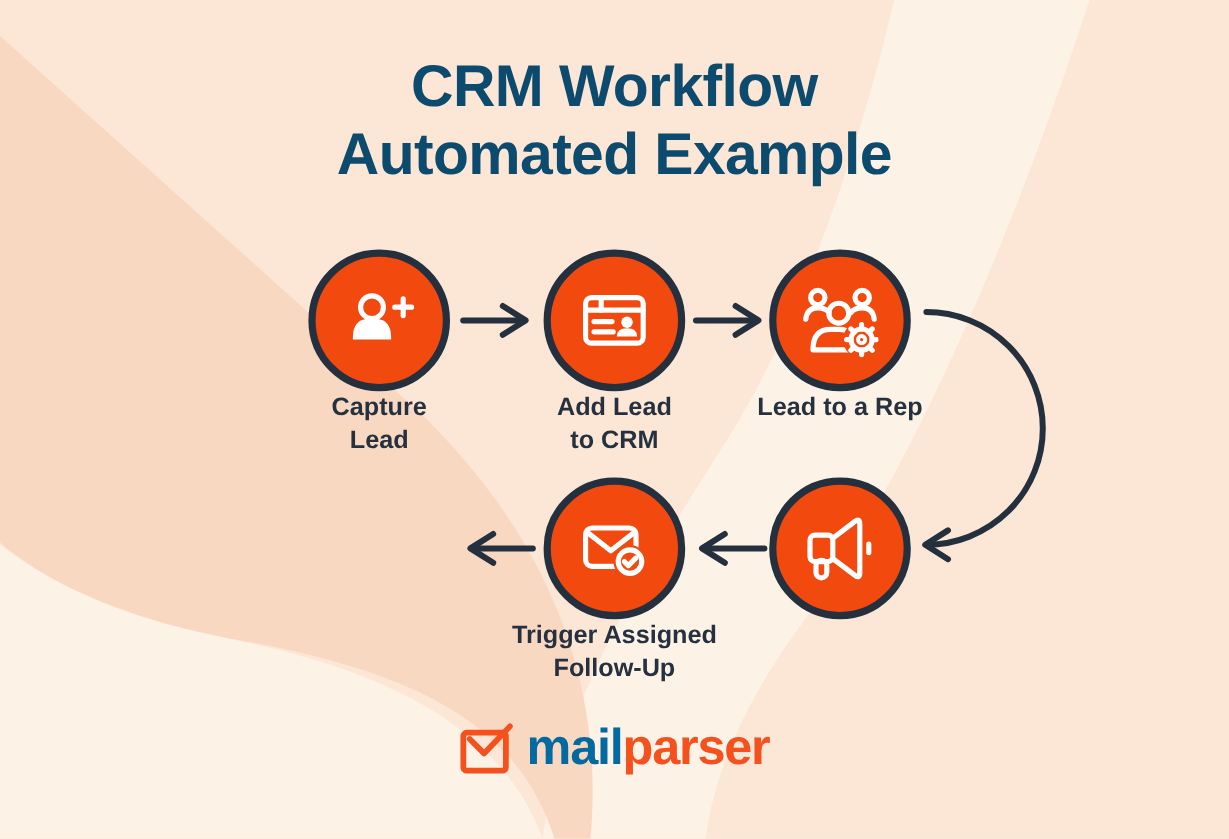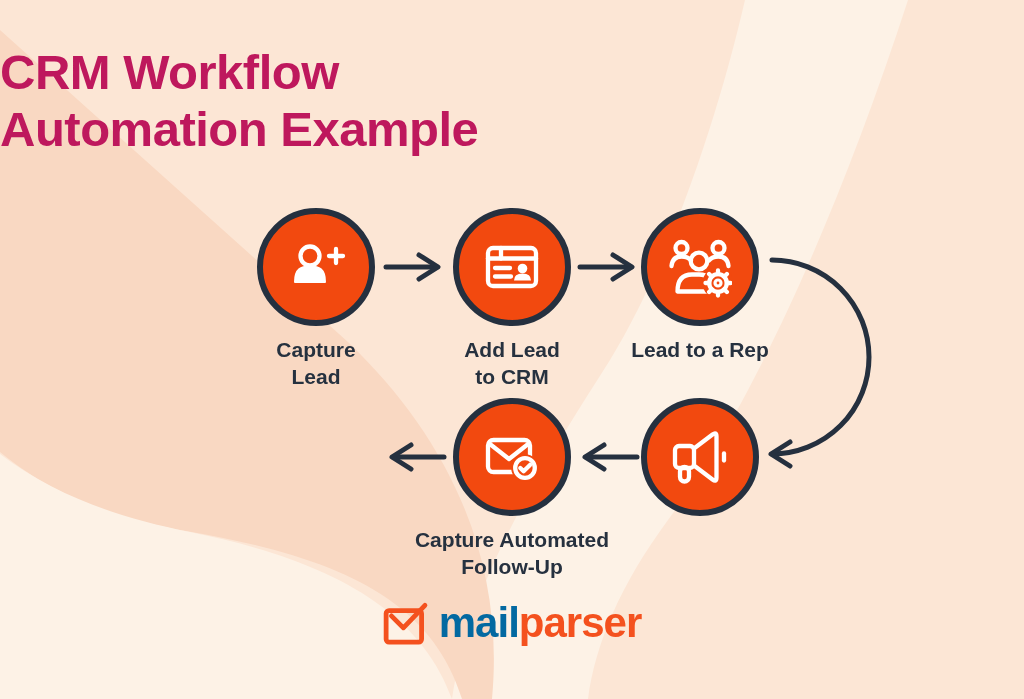--- a/index.html
+++ b/index.html
@@ -3,32 +3,32 @@
 <meta charset="utf-8">
 <style>
   html,body{margin:0;padding:0;}
   body{font-family:"Liberation Sans", sans-serif; background:#e8e8e8;}
   .canvas{
     position:relative; width:1024px; height:699px; overflow:hidden;
     background:#fce6d5;
   }
   .bg{position:absolute; inset:0; width:100%; height:100%; pointer-events:none;}
   .title{
-    position:absolute; top:44px; left:0; right:0; 
-    color:#be185d; font-weight:800; font-size:49px; line-height:57px; letter-spacing:-0.5px;
+    position:absolute; top:44px; left:0; right:0; text-align:center;
+    color:#0c4a6e; font-weight:800; font-size:49px; line-height:57px; letter-spacing:-0.5px;
   }
   .step{position:absolute; width:230px; transform:translateX(-50%); text-align:center;}
   .step .circle{
     width:118px; height:118px; box-sizing:border-box; margin:0 auto;
     background:#f2490f; border:6px solid #25303f; border-radius:50%;
     display:flex; align-items:center; justify-content:center;
   }
   .step .circle svg{width:64px; height:64px; display:block;}
   .step .label{
-    margin-top:10px; color:#26313f; font-weight:700; font-size:21px; line-height:27px;
+    margin-top:0; color:#26313f; font-weight:700; font-size:21px; line-height:27px;
   }
   .step-1{left:316px; top:208px;}
   .step-2{left:512px; top:208px;}
   .step-3{left:700px; top:208px;}
   .step-4{left:700px; top:398px;}
   .step-5{left:512px; top:398px;}
   .step-6{left:316px; top:398px;}
   .arrows{position:absolute; inset:0; width:100%; height:100%; pointer-events:none;}
   .logo{
     position:absolute; left:50%; transform:translateX(-50%); top:599px;
@@ -47,21 +47,21 @@
 
   <svg class="bg" viewBox="0 0 1024 699" preserveAspectRatio="none">
     <rect x="0" y="0" width="1024" height="699" fill="#fce6d5"></rect>
     <path d="M745,0 L908,0 C830,240 742,420 668,520 C620,585 595,645 588,699 L452,699 C470,580 540,470 610,360 C665,270 715,130 745,0 Z" fill="#fdf2e6"></path>
     <path d="M0,30 L348,342 C450,440 505,560 492,699 L462,699 C430,595 330,556 186,531 C95,515 40,485 0,452 Z" fill="#f9d8c2"></path>
     <path d="M0,454 C55,496 120,518 190,532 C330,560 420,610 452,699 L0,699 Z" fill="#fdf2e6"></path>
   </svg>
 
   <div class="title">
     <div>CRM Workflow</div>
-    <div>Automation Example</div>
+    <div>Automated Example</div>
   </div>
 
   <svg class="arrows" viewBox="0 0 1024 699">
     <defs>
       <marker id="ah" markerWidth="6" markerHeight="6" refX="4.6" refY="3" orient="auto-start-reverse" markerUnits="strokeWidth">
         <path d="M1,0.6 L4.8,3 L1,5.4" fill="none" stroke="#25303f" stroke-width="1" stroke-linecap="round" stroke-linejoin="round"></path>
       </marker>
     </defs>
     <path d="M386,267 L437,267" stroke="#25303f" stroke-width="5" fill="none" stroke-linecap="round" marker-end="url(#ah)"></path>
     <path d="M580,267 L631,267" stroke="#25303f" stroke-width="5" fill="none" stroke-linecap="round" marker-end="url(#ah)"></path>
@@ -136,21 +136,21 @@
     <div class="circle">
       <svg viewBox="0 0 64 64">
         <rect class="icon-stroke" x="8" y="15" width="42" height="32" rx="5.5"></rect>
         <path class="icon-stroke" d="M10.5,19.5 L29,34 L47.5,19.5"></path>
         <circle cx="45" cy="43" r="13.8" fill="#f2490f"></circle>
         <circle class="icon-stroke" cx="45" cy="43" r="9.8"></circle>
         <path class="icon-stroke" d="M40.3,43 L43.6,46.3 L50,39.9"></path>
       </svg>
     </div>
     <div class="label">
-      <div>Capture Automated</div>
+      <div>Trigger Assigned</div>
       <div>Follow-Up</div>
     </div>
   </div>
 
 
   <div class="logo">
     <svg viewBox="0 0 48 46">
       <rect x="3.5" y="9" width="37" height="33" rx="3" fill="none" stroke="#f4511e" stroke-width="5"></rect>
       <path d="M9,14.5 L21.5,27 L44,3.5" fill="none" stroke="#f4511e" stroke-width="5" stroke-linecap="round" stroke-linejoin="round"></path>
     </svg>

